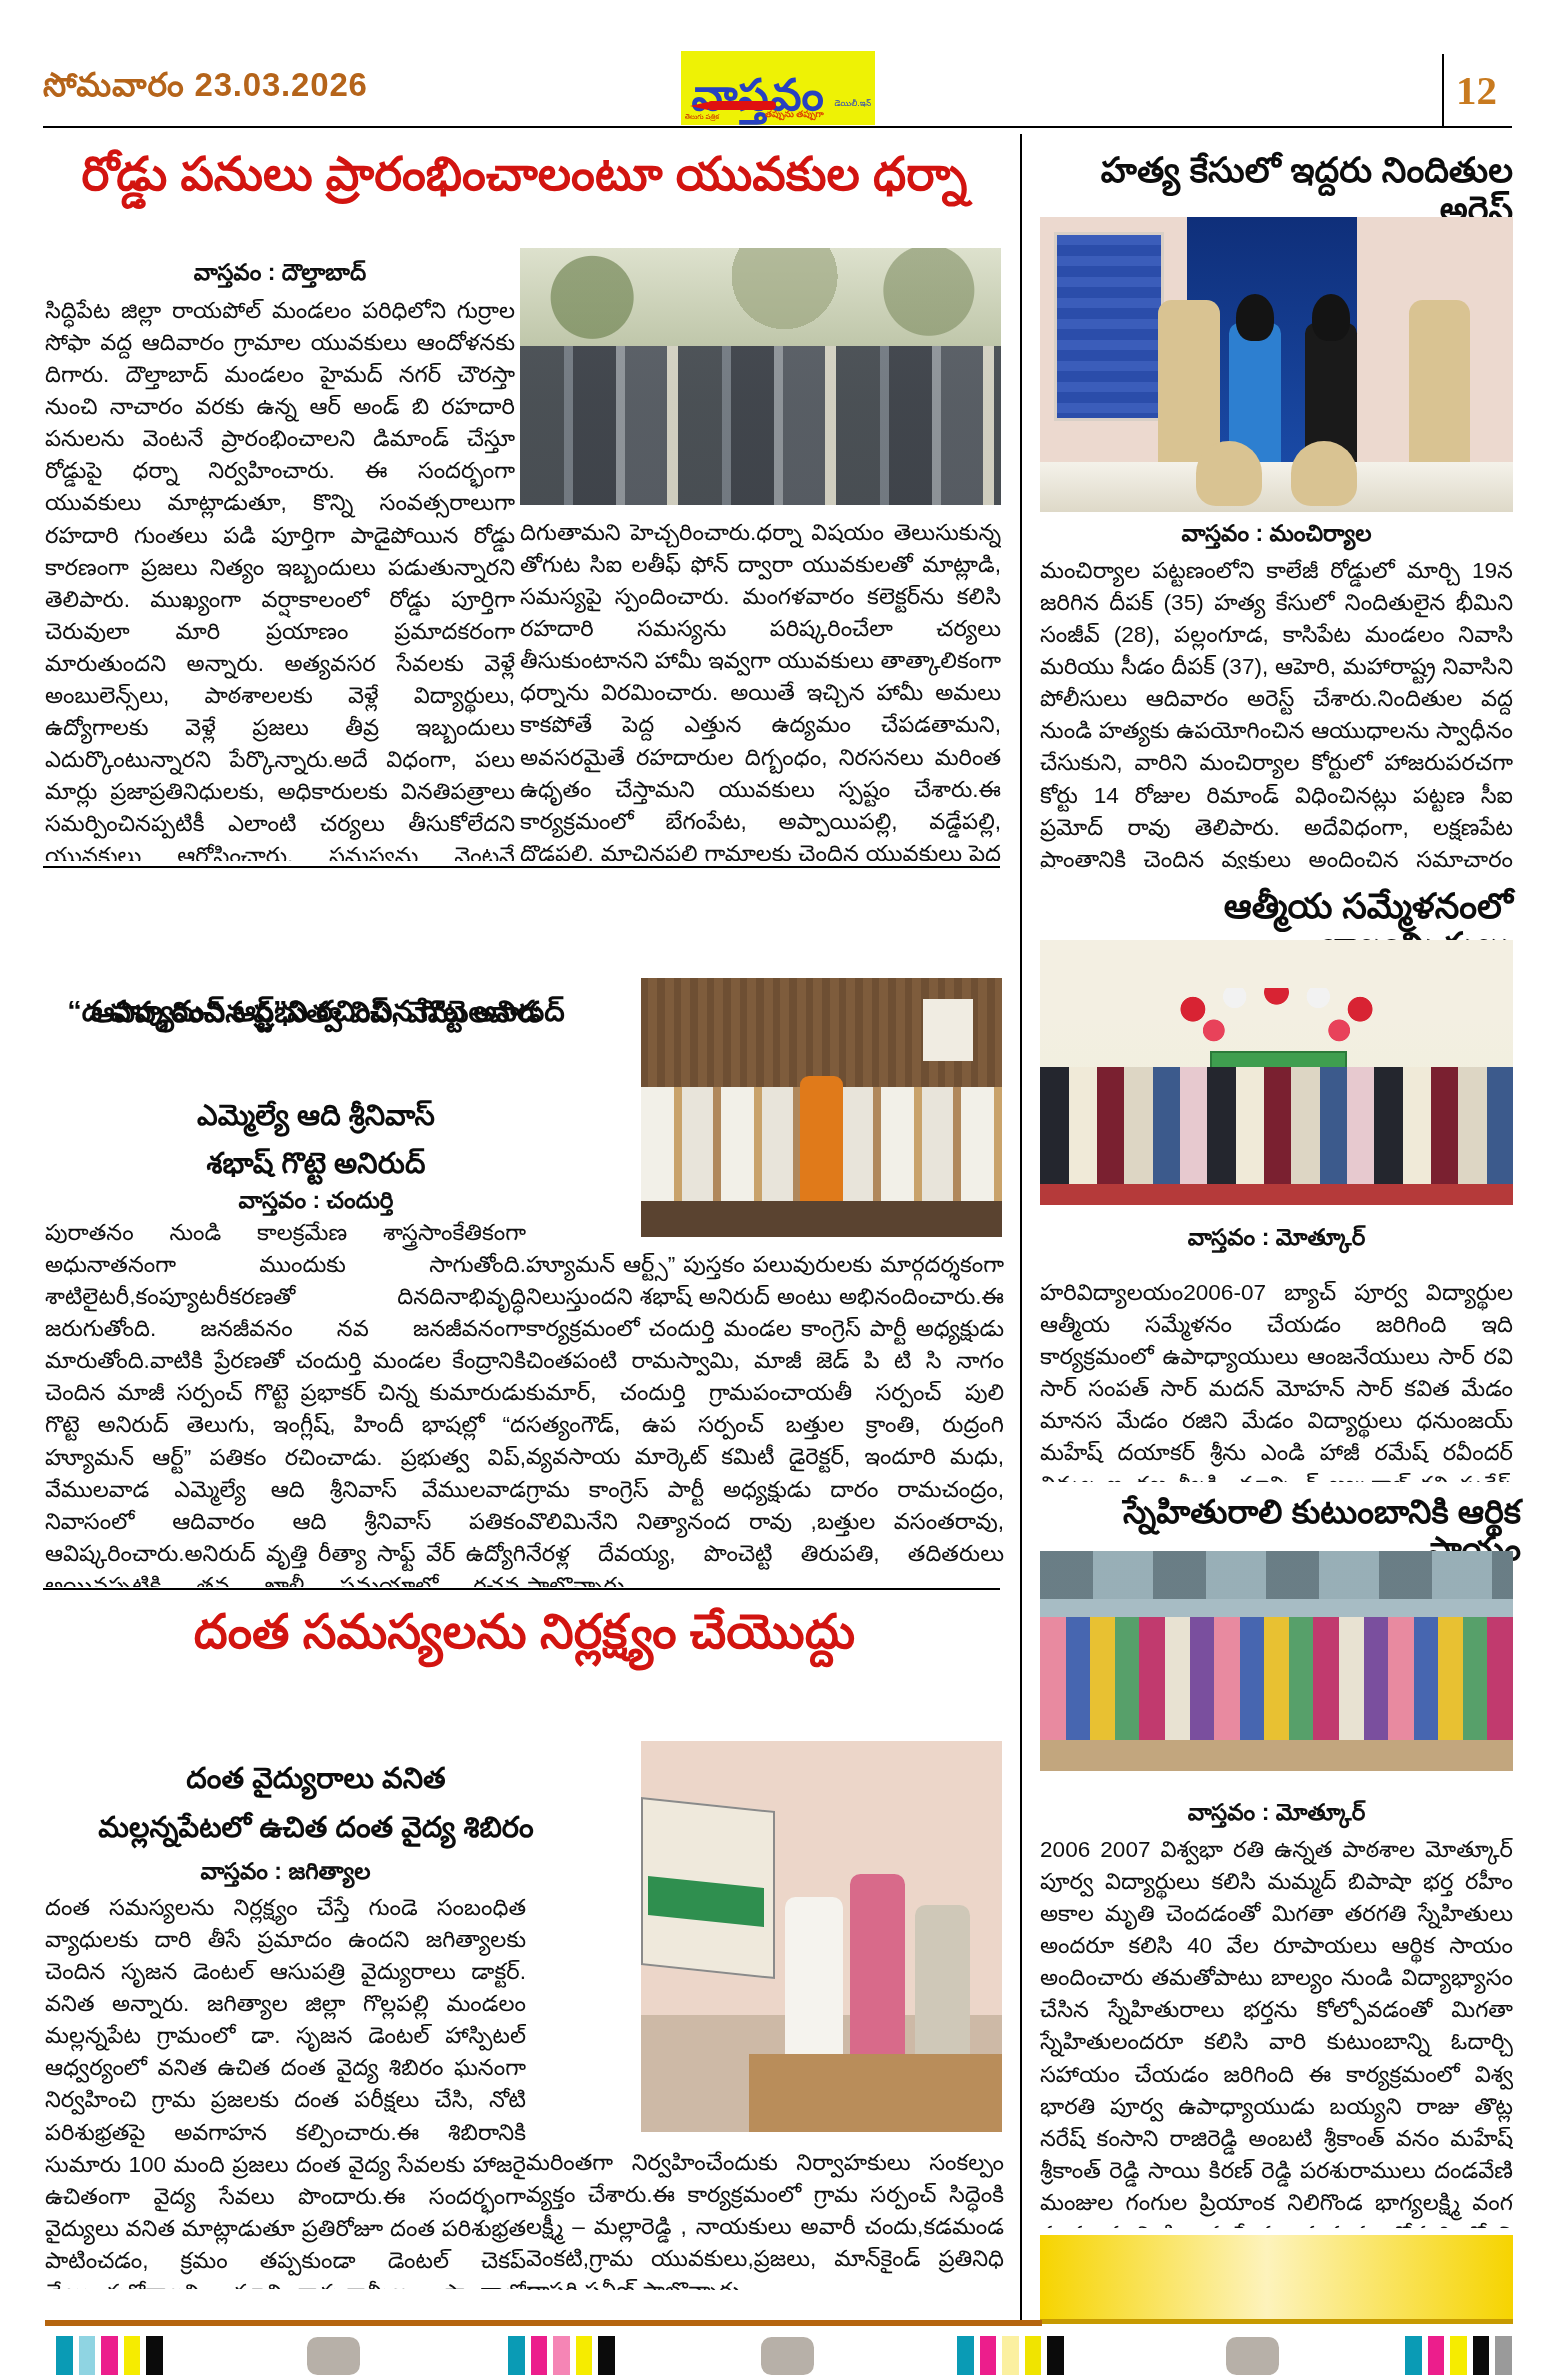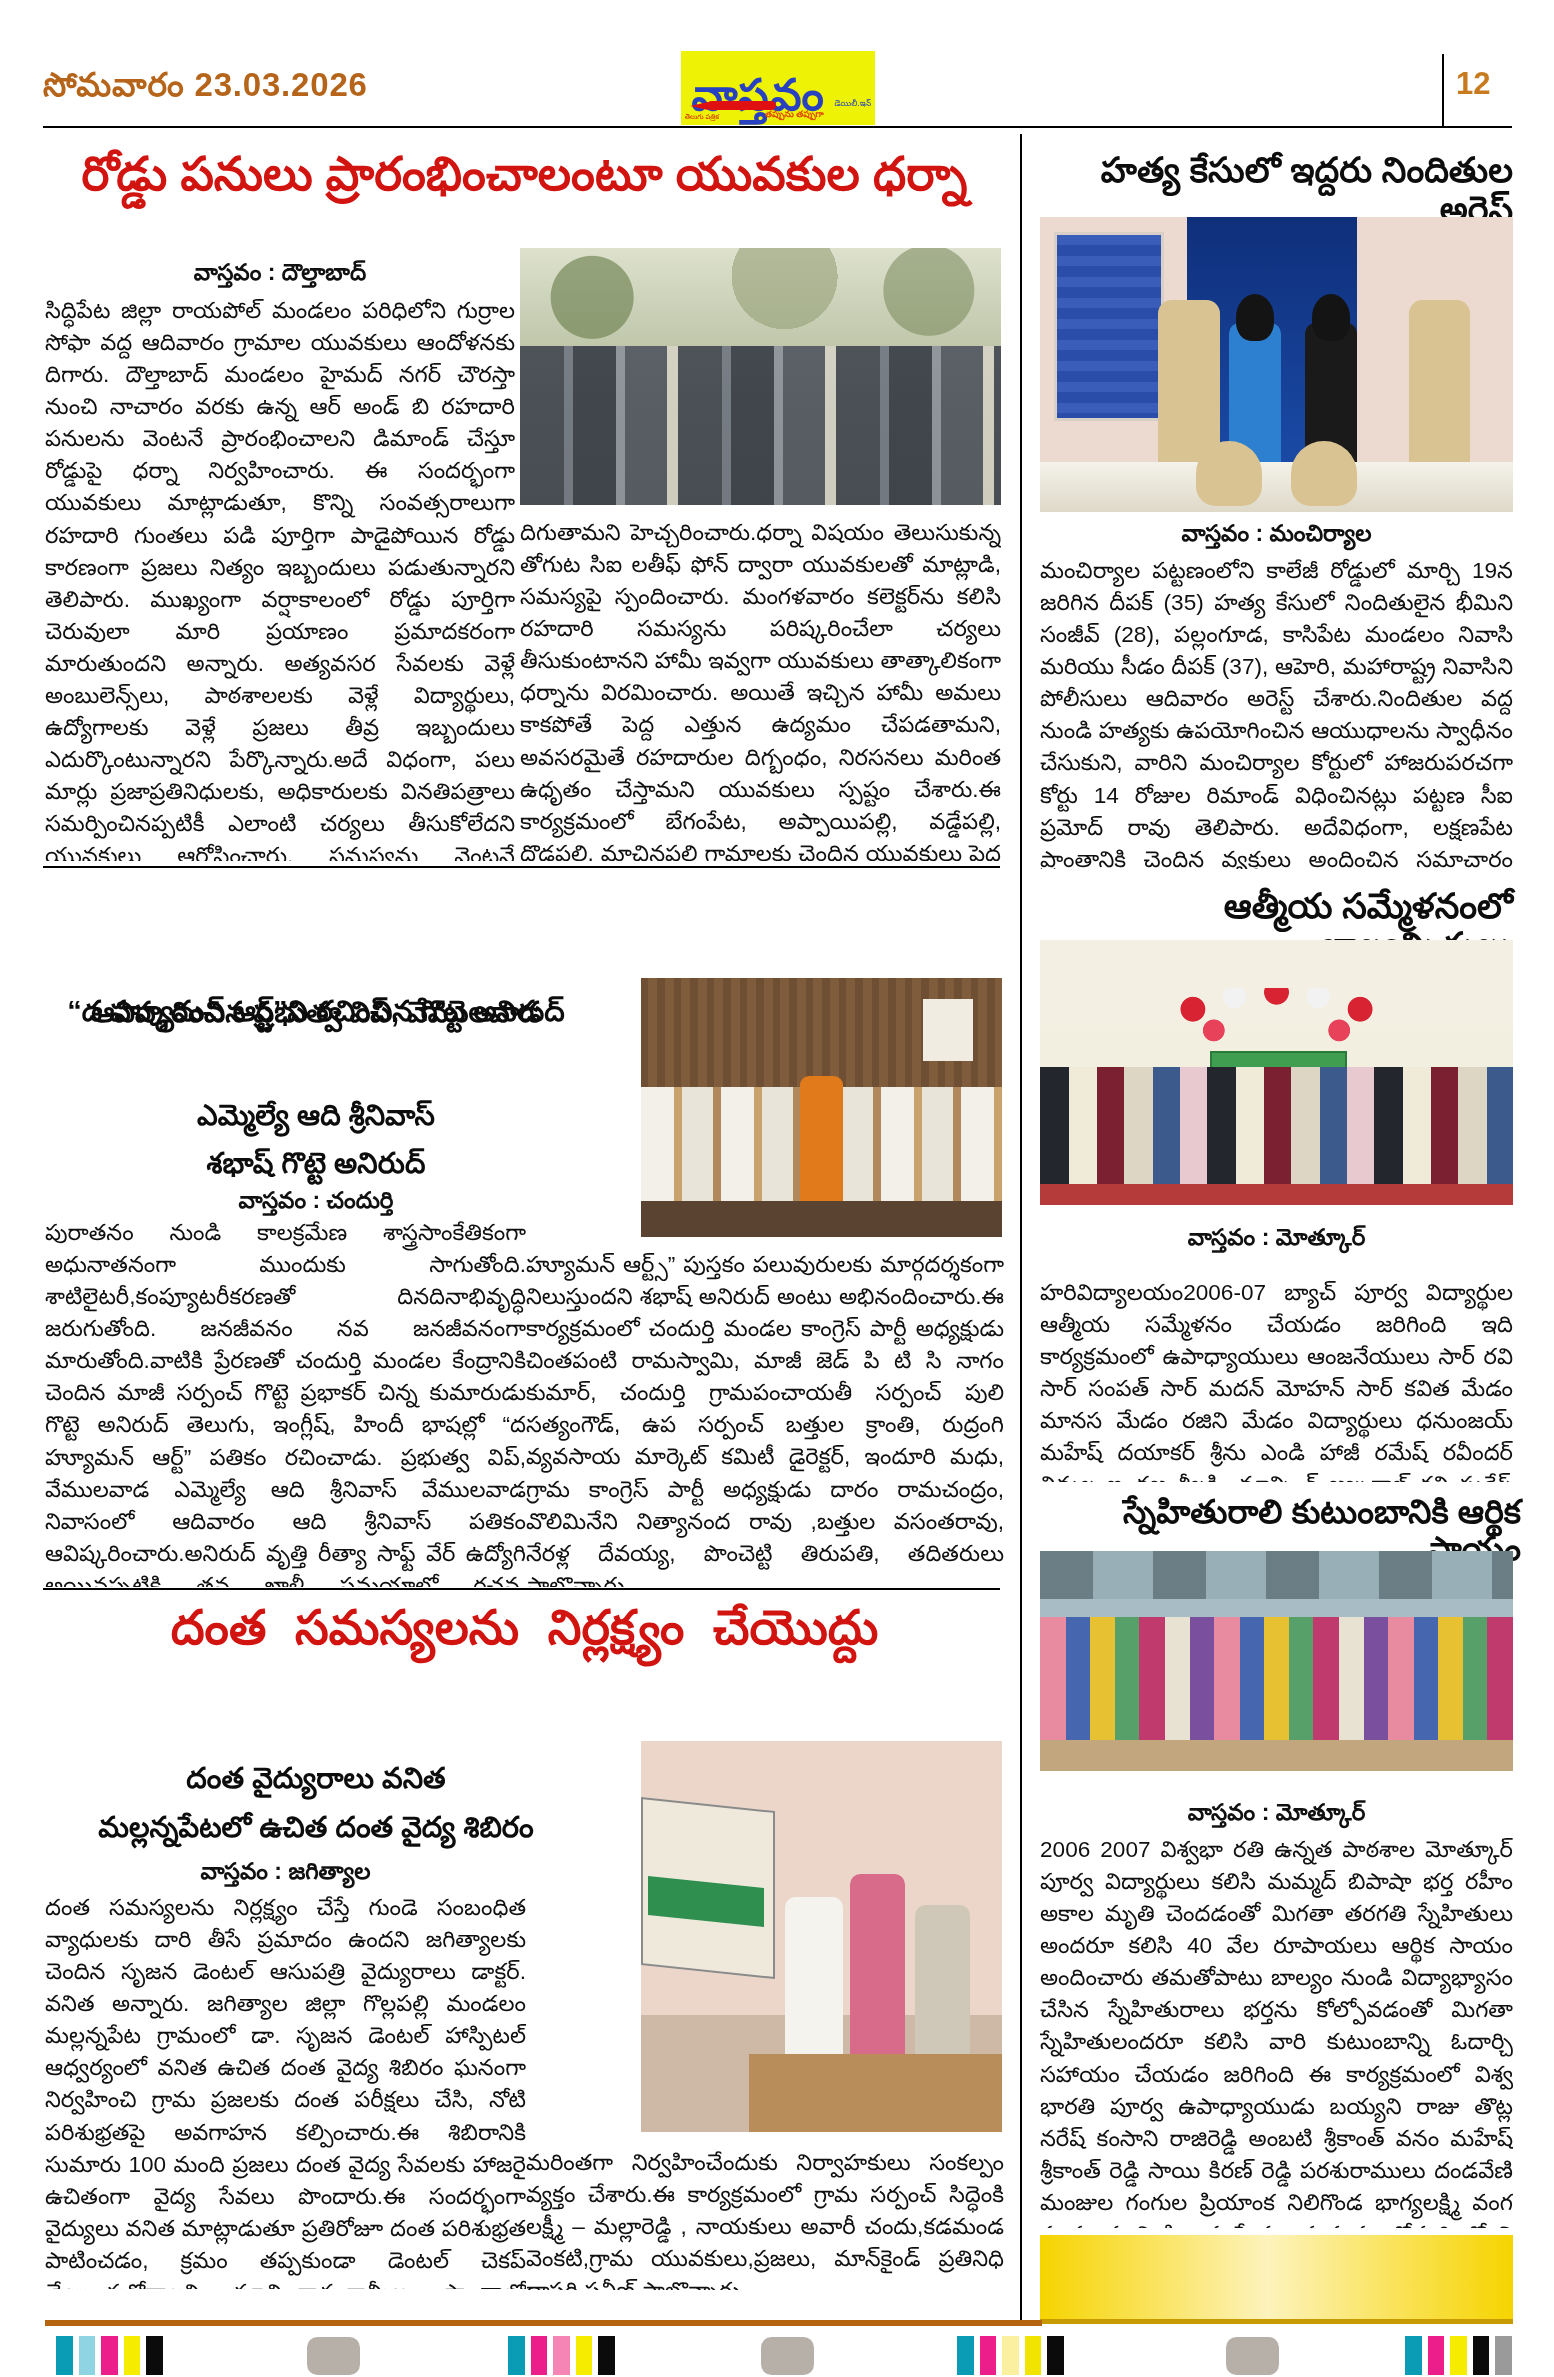--- a/index.html
+++ b/index.html
@@ -1,21 +1,21 @@
 <!DOCTYPE html>
 <html style="font-size:12px"><head>
 <meta charset="utf-8">
 <style>
   html,body{margin:0;padding:0;background:#ffffff;}
   .page{position:relative;width:1555px;height:2377px;background:#ffffff;
         font-family:"Liberation Sans","DejaVu Sans",sans-serif;color:#111;overflow:hidden;}
   .abs{position:absolute;}
   .rule{position:absolute;background:#000;}
   .date{font-weight:bold;font-size:33px;color:#b5641a;letter-spacing:0.8px;}
-  .pagenum{font-weight:bold;font-size:31px;color:#c87a1f;}
+  .pagenum{font-weight:bold;font-size:41px;color:#c87a1f;font-family:Liberation Serif, serif;}
   .logo-box{position:absolute;background:#eef205;}
   .logo-main{position:absolute;left:10.5px;top:19px;font-size:44px;font-weight:bold;color:#2741c0;letter-spacing:1.5px;}
   .logo-tag-right{position:absolute;right:3.8px;top:47px;font-size:8.3px;color:#2741c0;}
   .logo-tag-left{position:absolute;left:3.8px;bottom:3.8px;font-size:6.8px;color:#cc2200;width:36px;line-height:1.15;}
   .logo-tag-bottom{position:absolute;left:84px;bottom:4.5px;font-size:9px;color:#dd4400;font-weight:bold;}
   .pen-body{position:absolute;left:25.6px;bottom:15px;width:69px;height:9px;background:#e01010;border-radius:5.3px;}
   .pen-nib{position:absolute;left:9px;bottom:15px;width:0;height:0;border-top:4.5px solid transparent;
            border-bottom:4.5px solid transparent;border-right:18px solid #e01010;}
   .headline-red{position:absolute;font-weight:bold;color:#d21410;text-align:center;line-height:1.08;}
   .headline-orange{position:absolute;font-weight:bold;color:#c8841f;text-align:center;line-height:1.08;}
@@ -127,21 +127,21 @@
     <div class="ph" style="left:0;top:0;width:100%;height:22%;background:repeating-linear-gradient(90deg,#41545c 0 53px,#8ea6ae 53px 113px);opacity:.6;"></div>
     <div class="ph" style="left:0;right:0;bottom:12%;height:58%;background:repeating-linear-gradient(90deg,#e88aa0 0 25.6px,#4766b0 25.6px 50px,#e8c132 50px 75px,#57a06a 75px 99px,#c13a6e 99px 125px,#e8e2d2 125px 150px,#7a4f9e 150px 174px);"></div>
     <div class="ph" style="left:0;right:0;bottom:0;height:14%;background:#c2a67e;"></div>
   </div>
 
   <div class="dateline" style="left:1040px;top:1799px;width:473px;">వాస్తవం : మోత్కూర్</div>
   <div class="body-text" style="left:1040px;top:1834px;width:473px;height:394px;">2006 2007 విశ్వభా రతి ఉన్నత పాఠశాల మోత్కూర్ పూర్వ విద్యార్థులు కలిసి మమ్మద్ బిపాషా భర్త రహీం అకాల మృతి చెందడంతో మిగతా తరగతి స్నేహితులు అందరూ కలిసి 40 వేల రూపాయలు ఆర్థిక సాయం అందించారు తమతోపాటు బాల్యం నుండి విద్యాభ్యాసం చేసిన స్నేహితురాలు భర్తను కోల్పోవడంతో మిగతా స్నేహితులందరూ కలిసి వారి కుటుంబాన్ని ఓదార్చి సహాయం చేయడం జరిగింది ఈ కార్యక్రమంలో విశ్వ భారతి పూర్వ ఉపాధ్యాయుడు బయ్యని రాజు తొట్ల నరేష్ కంసాని రాజిరెడ్డి అంబటి శ్రీకాంత్ వనం మహేష్ శ్రీకాంత్ రెడ్డి సాయి కిరణ్ రెడ్డి పరశురాములు దండవేణి మంజుల గంగుల ప్రియాంక నిలిగొండ భాగ్యలక్ష్మి వంగ సంధ్య మామిడి ఉష హేమలత స్వప్న లోడంగి జ్యోతి ఎండి బి పాషా పాల్గొన్నారు.</div>
 
   <div class="ad-box" style="left:1040px;top:2235px;width:473px;height:84px;"></div>
 
-  <div class="headline-red" style="left:45px;top:1606px;width:959px;font-size:48px;font-family:Liberation Mono, monospace;">దంత సమస్యలను నిర్లక్ష్యం చేయొద్దు</div>
+  <div class="headline-red" style="left:45px;top:1606px;width:959px;font-size:48px;">దంత సమస్యలను నిర్లక్ష్యం చేయొద్దు</div>
   <div class="subhead" style="left:45px;top:1761px;width:542px;">దంత వైద్యురాలు వనిత</div>
   <div class="subhead" style="left:45px;top:1810px;width:542px;">మల్లన్నపేటలో ఉచిత దంత వైద్య శిబిరం</div>
 
   <div class="photo" style="left:641px;top:1741px;width:361px;height:391px;">
     <div class="ph" style="inset:0;background:linear-gradient(180deg,#ecd6c9 0 70%,#cdb9a6 70% 100%);"></div>
     <div class="ph" style="left:0;top:16%;width:36%;height:42%;background:#efe9dc;border:2.3px solid #8a8a8a;transform:skewY(6deg);"></div>
     <div class="ph" style="left:2%;top:36%;width:32%;height:10%;background:#2f8f4f;transform:skewY(6deg);"></div>
     <div class="ph" style="left:40%;bottom:18%;width:16%;height:42%;background:#f5f3ee;border-radius:10.5px 10.5px 0 0;"></div>
     <div class="ph" style="left:58%;bottom:20%;width:15%;height:46%;background:#d86a8a;border-radius:10.5px 10.5px 0 0;"></div>
     <div class="ph" style="left:76%;bottom:18%;width:15%;height:40%;background:#cfc8b8;border-radius:10.5px 10.5px 0 0;"></div>

